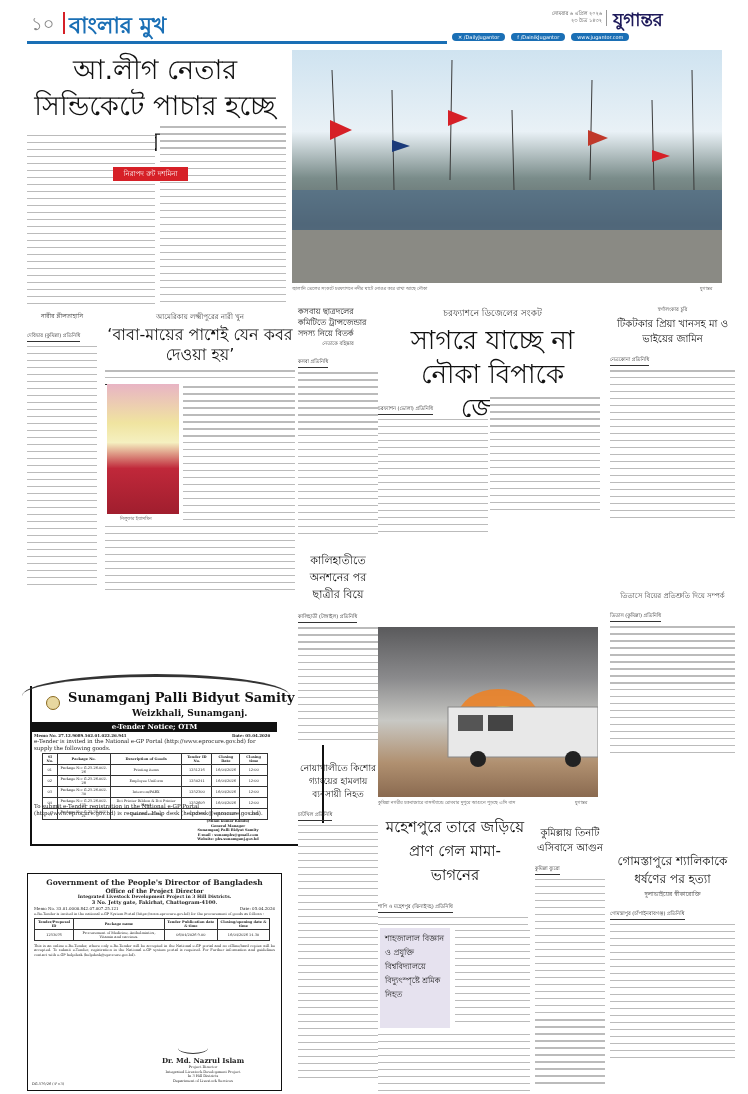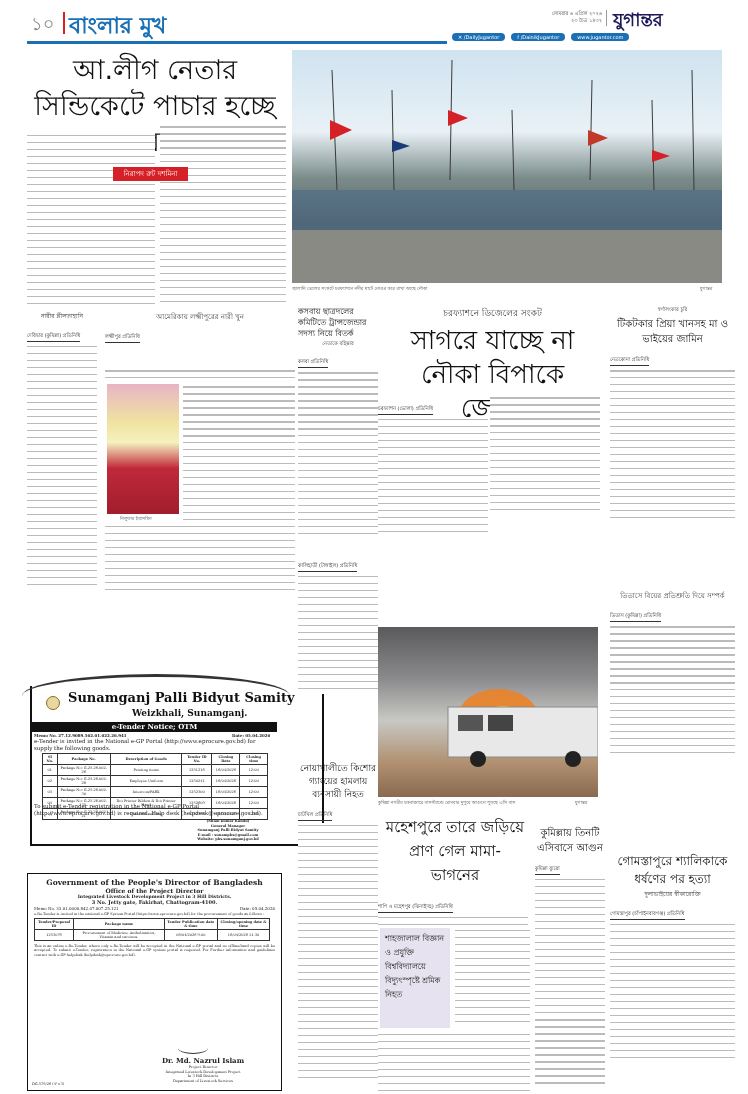--- a/index.html
+++ b/index.html
@@ -69,20 +69,21 @@
 <div class="abs caption" style="left:700px;top:286px;">যুগান্তর</div>
 
 <div class="abs" style="left:27px;top:311px;width:70px;">
   <div class="kicker" style="font-size:6px;">নারীর শ্লীলতাহানি</div>
   <span class="byline" style="margin-top:3px;">দেবিদ্বার (কুমিল্লা) প্রতিনিধি</span>
   <div class="txt lines" style="height:243px;margin-top:2px;"></div>
 </div>
 
 <div class="abs" style="left:105px;top:311px;width:190px;">
   <div class="kicker">আমেরিকায় লক্ষ্মীপুরের নারী খুন</div>
+  <div class="hl" style="font-size:16px;line-height:20px;margin-top:2px;">‘বাবা-মায়ের পাশেই যেন কবর দেওয়া হয়’</div>
   <span class="byline" style="margin-top:3px;">লক্ষ্মীপুর প্রতিনিধি</span>
 </div>
 <div class="abs txt lines" style="left:105px;top:368px;width:190px;height:14px;"></div>
 <div class="abs photo" style="left:107px;top:384px;width:72px;height:130px;background:linear-gradient(180deg,#e8b4c4 0%,#f0e4a0 30%,#f5f0c0 45%,#c0283a 65%,#a01e2e 100%);"></div>
 <div class="abs caption" style="left:120px;top:516px;">নিলুফার ইয়াসমিন</div>
 <div class="abs txt lines" style="left:183px;top:384px;width:112px;height:140px;"></div>
 <div class="abs txt lines" style="left:105px;top:524px;width:190px;height:72px;"></div>
 
 <div class="abs" style="left:30px;top:686px;width:294px;height:160px;border:2.5px solid #111;border-top:none;">
   <div class="abs" style="left:-10px;top:-12px;width:268px;height:22px;border-top:3px solid #333;border-radius:50% 50% 0 0/100% 100% 0 0;"></div>
@@ -215,20 +216,21 @@
 <div class="abs txt lines" style="left:490px;top:395px;width:110px;height:120px;"></div>
 
 <div class="abs" style="left:610px;top:306px;width:125px;">
   <div class="kicker" style="font-size:5px;">স্বর্ণালংকার চুরি</div>
   <div class="hl" style="font-size:10px;line-height:15px;margin-top:2px;">টিকটকার প্রিয়া খানসহ মা ও ভাইয়ের জামিন</div>
   <span class="byline" style="margin-top:3px;">নেত্রকোনা প্রতিনিধি</span>
   <div class="txt lines" style="height:150px;margin-top:2px;"></div>
 </div>
 
 <div class="abs" style="left:298px;top:552px;width:80px;">
+  <div class="hl" style="font-size:11px;line-height:17px;">কালিহাতীতে অনশনের পর ছাত্রীর বিয়ে</div>
   <span class="byline" style="margin-top:1px;">কালিহাতী (টাঙ্গাইল) প্রতিনিধি</span>
   <div class="txt lines" style="height:120px;margin-top:2px;"></div>
 </div>
 
 <div class="abs photo" style="left:378px;top:627px;width:220px;height:170px;background:linear-gradient(180deg,#5a5a5c 0%,#8a8a8c 30%,#c8c8c4 55%,#b09070 80%,#8a6a50 100%);">
   <svg width="220" height="170">
     <ellipse cx="120" cy="90" rx="40" ry="28" fill="#f08020" opacity="0.85"></ellipse>
     <ellipse cx="125" cy="95" rx="22" ry="16" fill="#ffd040"></ellipse>
     <rect x="70" y="80" width="150" height="50" fill="#e8e8e8" stroke="#888"></rect>
     <rect x="80" y="88" width="25" height="16" fill="#555"></rect>

